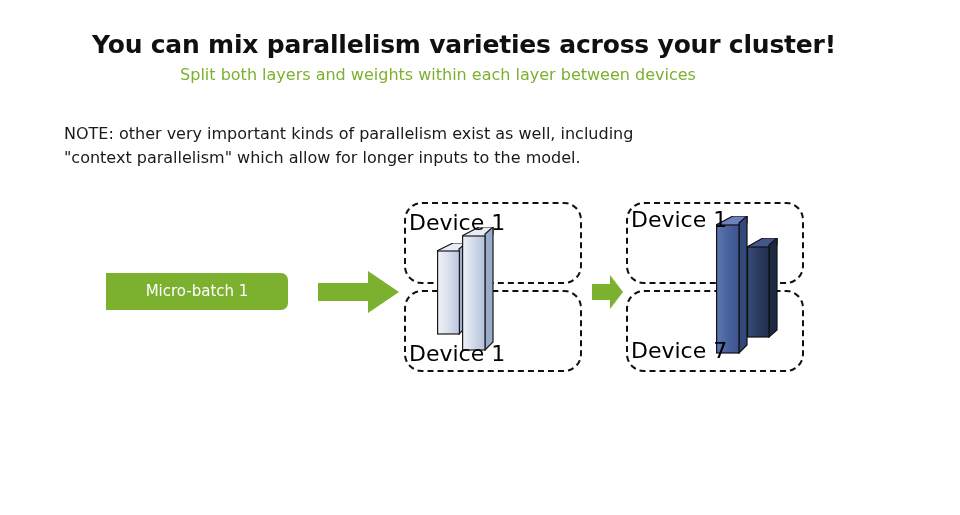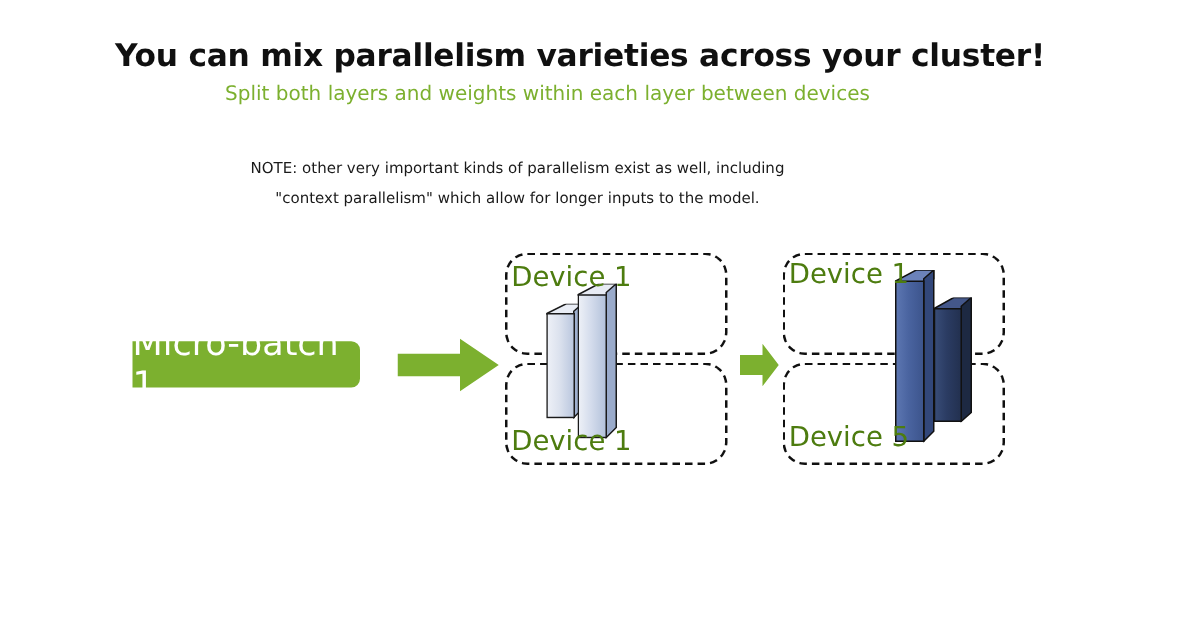--- a/index.html
+++ b/index.html
@@ -41,45 +41,44 @@
     color: #7cb02f;
     white-space: nowrap;
   }
 
   
   #note-block {
     position: absolute;
     left: 64px;
     top: 122px;
     width: 700px;
-    font-size: 12px;
+    font-size: 16px;
     line-height: 24px;
     color: #1a1a1a;
-    text-align: center;
   }
   #note-block .note-label {
     font-weight: normal;
   }
   #note-block .note-line {
     display: block;
     white-space: nowrap;
   }
 
   
   #microbatch-pill {
     position: absolute;
     left: 106px;
     top: 273px;
     width: 182px;
     height: 37px;
     background: #7cb02f;
     border-top-right-radius: 7px;
     border-bottom-right-radius: 7px;
     color: #ffffff;
-    font-size: 28px;
+    font-size: 15px;
     display: flex;
     align-items: center;
     justify-content: center;
     box-sizing: border-box;
     padding-bottom: 1px;
   }
 
   #big-arrow {
     position: absolute;
     left: 318px;
@@ -100,21 +99,21 @@
     position: absolute;
     border: 2.5px dashed #101010;
     border-radius: 18px;
     box-sizing: border-box;
     background: transparent;
   }
   .device-label {
     position: absolute;
     font-size: 22px;
     line-height: 22px;
-    color: #4d7c0f;
+    color: #000000;
     white-space: nowrap;
   }
 
   #device-box-1 { left: 404px; top: 202px; width: 178px; height: 82px; }
   #device-box-2 { left: 404px; top: 290px; width: 178px; height: 82px; }
   #device-box-3 { left: 626px; top: 202px; width: 178px; height: 82px; }
   #device-box-4 { left: 626px; top: 290px; width: 178px; height: 82px; }
 
   #device-label-1 { left: 409px; top: 212px; }
   #device-label-2 { left: 409px; top: 343px; }
@@ -211,13 +210,13 @@
     </linearGradient>
   </defs>
   <polygon points="0,9 16,0 30,0 30,7 14,16" fill="#44578a" stroke="#111111" stroke-width="1.2"></polygon>
   <polygon points="22,7 30,0 30,92 22,99" fill="#1d2942" stroke="#111111" stroke-width="1.2"></polygon>
   <rect x="0.6" y="9" width="21.4" height="90" fill="url(#gradNavyD)" stroke="#111111" stroke-width="1.2"></rect>
 </svg>
 
 <div id="device-label-1" class="device-label z-text">Device 1</div>
 <div id="device-label-2" class="device-label z-text">Device 1</div>
 <div id="device-label-3" class="device-label z-text">Device 1</div>
-<div id="device-label-4" class="device-label z-text">Device 5</div>
+<div id="device-label-4" class="device-label z-text">Device 7</div>
 
 </body></html>

